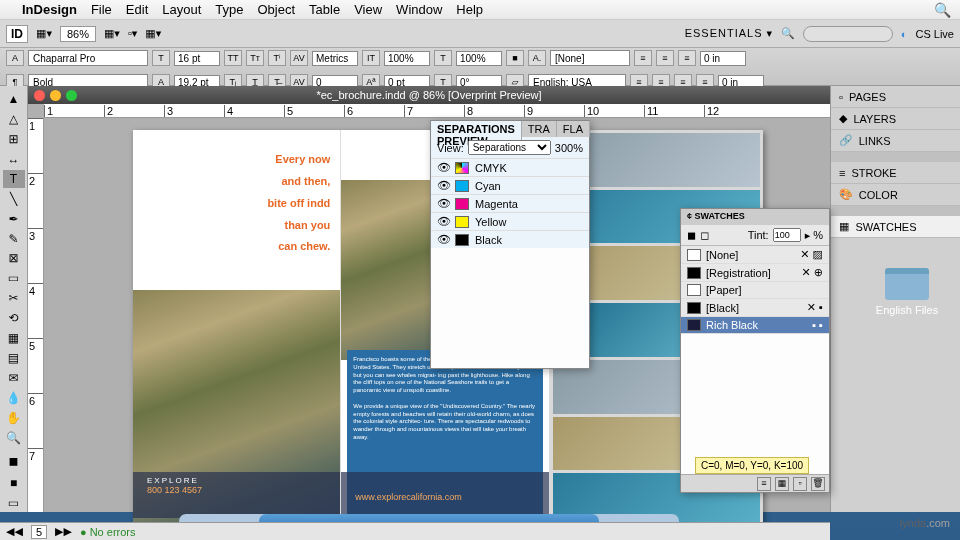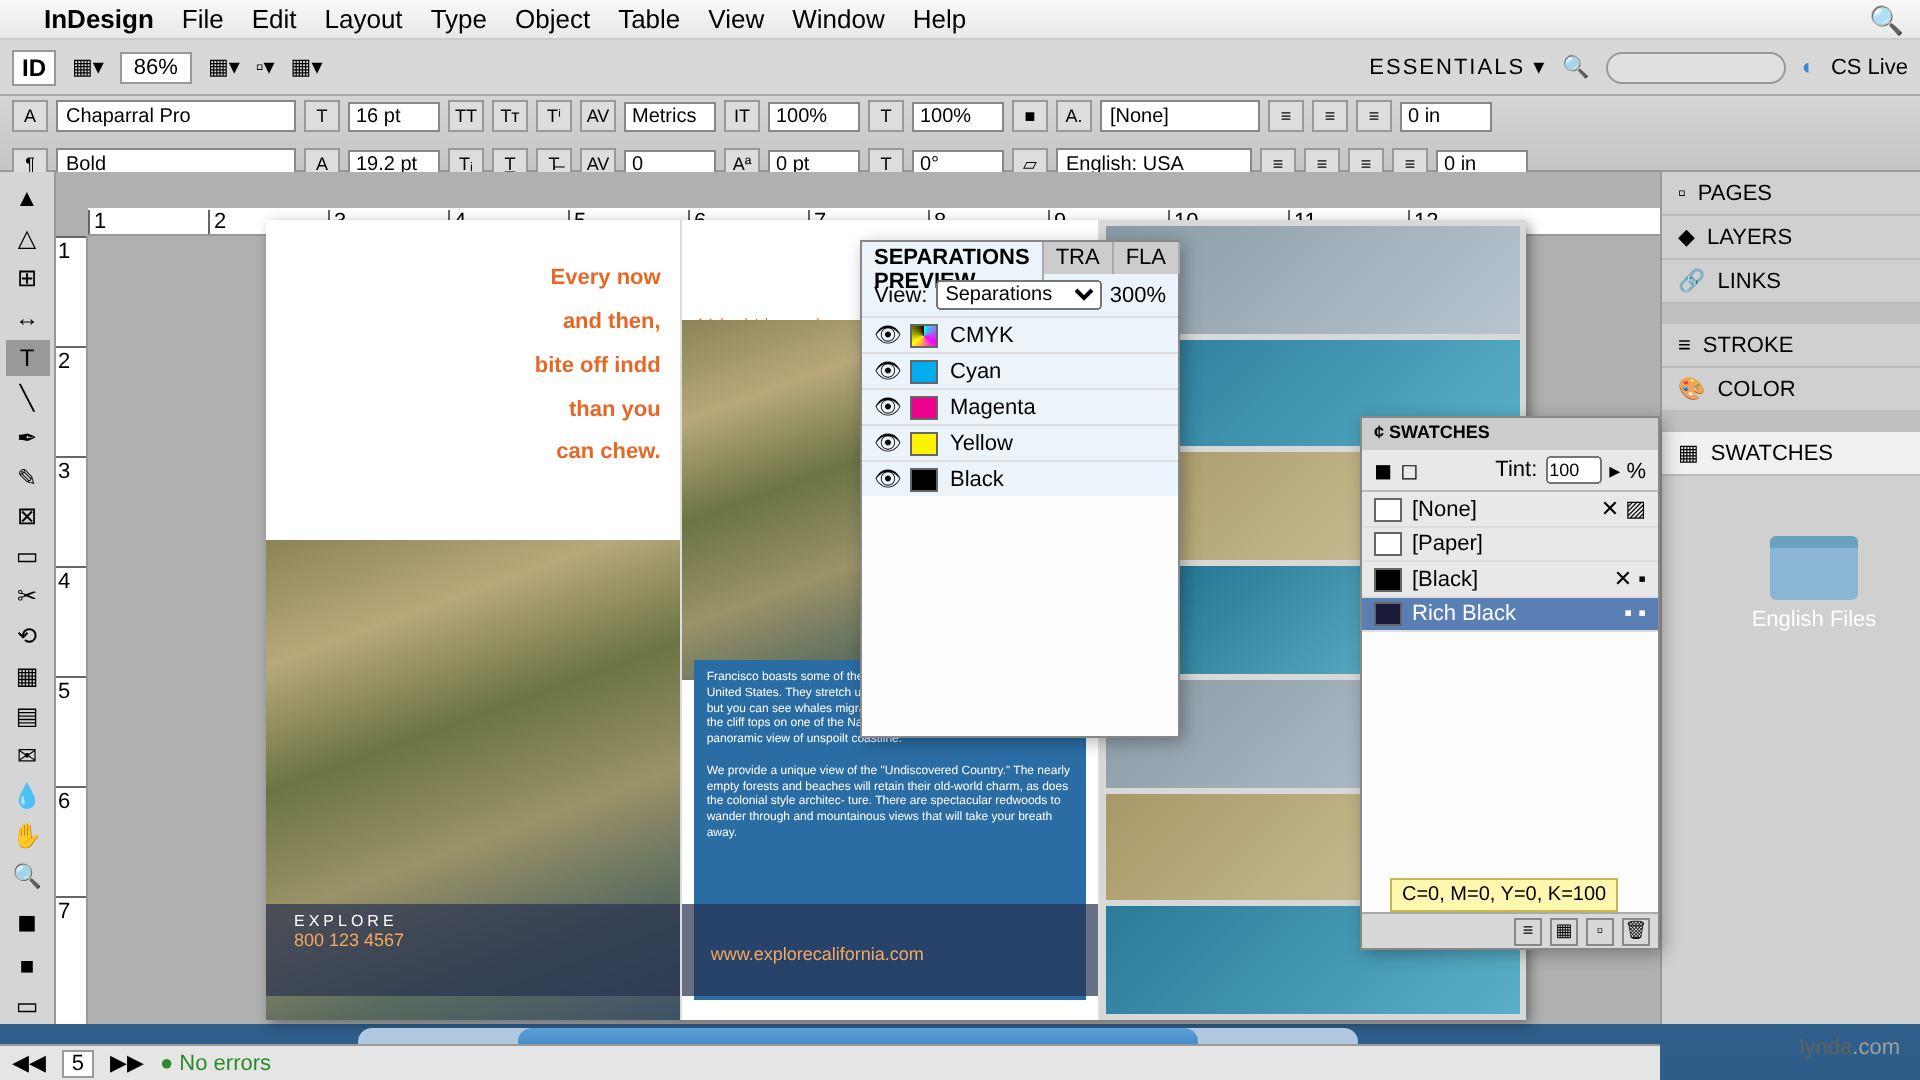--- a/index.html
+++ b/index.html
@@ -22,21 +22,21 @@
 .toolbar2 .btn{width:18px;height:16px;background:#ddd;border:1px solid #999;font-size:9px;text-align:center;line-height:14px}
 .doc-area{position:absolute;left:28px;right:130px;top:86px;bottom:28px;background:#b0b0b0}
 .doc-tab{position:absolute;left:0;right:0;top:0;height:18px;background:linear-gradient(#666,#444);color:#fff;display:flex;align-items:center;justify-content:center;font-size:11px}
 .doc-tab .dots{position:absolute;left:6px;display:flex;gap:5px}
 .doc-tab .dot{width:11px;height:11px;border-radius:50%}
 .dot.r{background:#ff5f57}.dot.y{background:#ffbd2e}.dot.g{background:#28c940}
 .ruler-h{position:absolute;left:16px;right:0;top:18px;height:14px;background:#fff;border-bottom:1px solid #999;font-size:8px;display:flex;align-items:flex-end;overflow:hidden}
 .ruler-h span{width:60px;border-left:1px solid #666;padding-left:2px}
 .ruler-v{position:absolute;left:0;top:32px;bottom:0;width:16px;background:#fff;border-right:1px solid #999;font-size:8px;display:flex;flex-direction:column;overflow:hidden}
 .ruler-v span{height:55px;border-top:1px solid #666;padding:1px}
-.spread{position:absolute;left:105px;top:24px;width:630px;height:400px;background:#fff;box-shadow:2px 2px 6px rgba(0,0,0,.4);display:flex}
+.spread{position:absolute;left:105px;top:44px;width:630px;height:400px;background:#fff;box-shadow:2px 2px 6px rgba(0,0,0,.4);display:flex}
 .page{flex:1;position:relative;border-right:1px solid #ddd;overflow:hidden}
 .page:last-child{border-right:none}
 .headline{position:absolute;right:10px;top:16px;text-align:right;font-family:Georgia,serif;font-weight:bold;font-size:19px;color:#e76826;line-height:1.15}
 .bodytext{position:absolute;left:8px;top:48px;right:8px;font-family:Georgia,serif;font-size:7px;color:#e76826;line-height:1.3}
 .mountains{position:absolute;left:0;right:0;bottom:0;height:240px;background:linear-gradient(160deg,#8b8456 0%,#b8a87a 20%,#6b7445 40%,#9a9268 60%,#5a6b5e 80%,#3e5268 100%)}
 .cal-band{position:absolute;left:0;right:0;bottom:12px;height:46px;background:rgba(40,50,80,.7);padding:4px 14px;color:#fff}
 .cal-band .explore{font-size:8px;letter-spacing:2px}
 .cal-band .california{font-family:Georgia,serif;font-size:20px}
 .cal-band .phone{font-size:9px;color:#f5a85e}
 .page2box{position:absolute;left:6px;top:220px;right:6px;bottom:10px;background:#2a6da4;padding:6px;color:#fff;font-size:6px;line-height:1.3}
@@ -179,20 +179,28 @@
   <div class="tool">✉</div>
   <div class="tool">💧</div>
   <div class="tool">✋</div>
   <div class="tool">🔍</div>
   <div class="tool" style="height:26px">◼</div>
   <div class="tool">■</div>
   <div class="tool">▭</div>
 </div>
 
 <div class="doc-area">
+  <div class="doc-tab">
+    <div class="dots">
+        <div class="dot r"></div>
+        <div class="dot y"></div>
+        <div class="dot g"></div>
+      </div>
+    <span>*ec_brochure.indd @ 86% [Overprint Preview]</span>
+  </div>
   <div class="ruler-h">
       <span>1</span>
       <span>2</span>
       <span>3</span>
       <span>4</span>
       <span>5</span>
       <span>6</span>
       <span>7</span>
       <span>8</span>
       <span>9</span>
@@ -287,20 +295,25 @@
     <span style="margin-left:auto">Tint:</span>
     <input value="100" style="">
     <span>▸ %</span>
   </div>
   <div class="row">
       <span class="sw" style="background:#fff;position:relative"></span>
       <span>[None]</span>
       <span style="margin-left:auto">✕ ▨</span>
     </div>
   <div class="row">
+      <span class="sw" style="background:#000"></span>
+      <span>[Registration]</span>
+      <span style="margin-left:auto">✕ ⊕</span>
+    </div>
+  <div class="row">
       <span class="sw" style="background:#fff"></span>
       <span>[Paper]</span>
     </div>
   <div class="row">
       <span class="sw" style="background:#000"></span>
       <span>[Black]</span>
       <span style="margin-left:auto">✕ ▪</span>
     </div>
   <div class="row sel">
       <span class="sw" style="background:#1a1a3a"></span>

